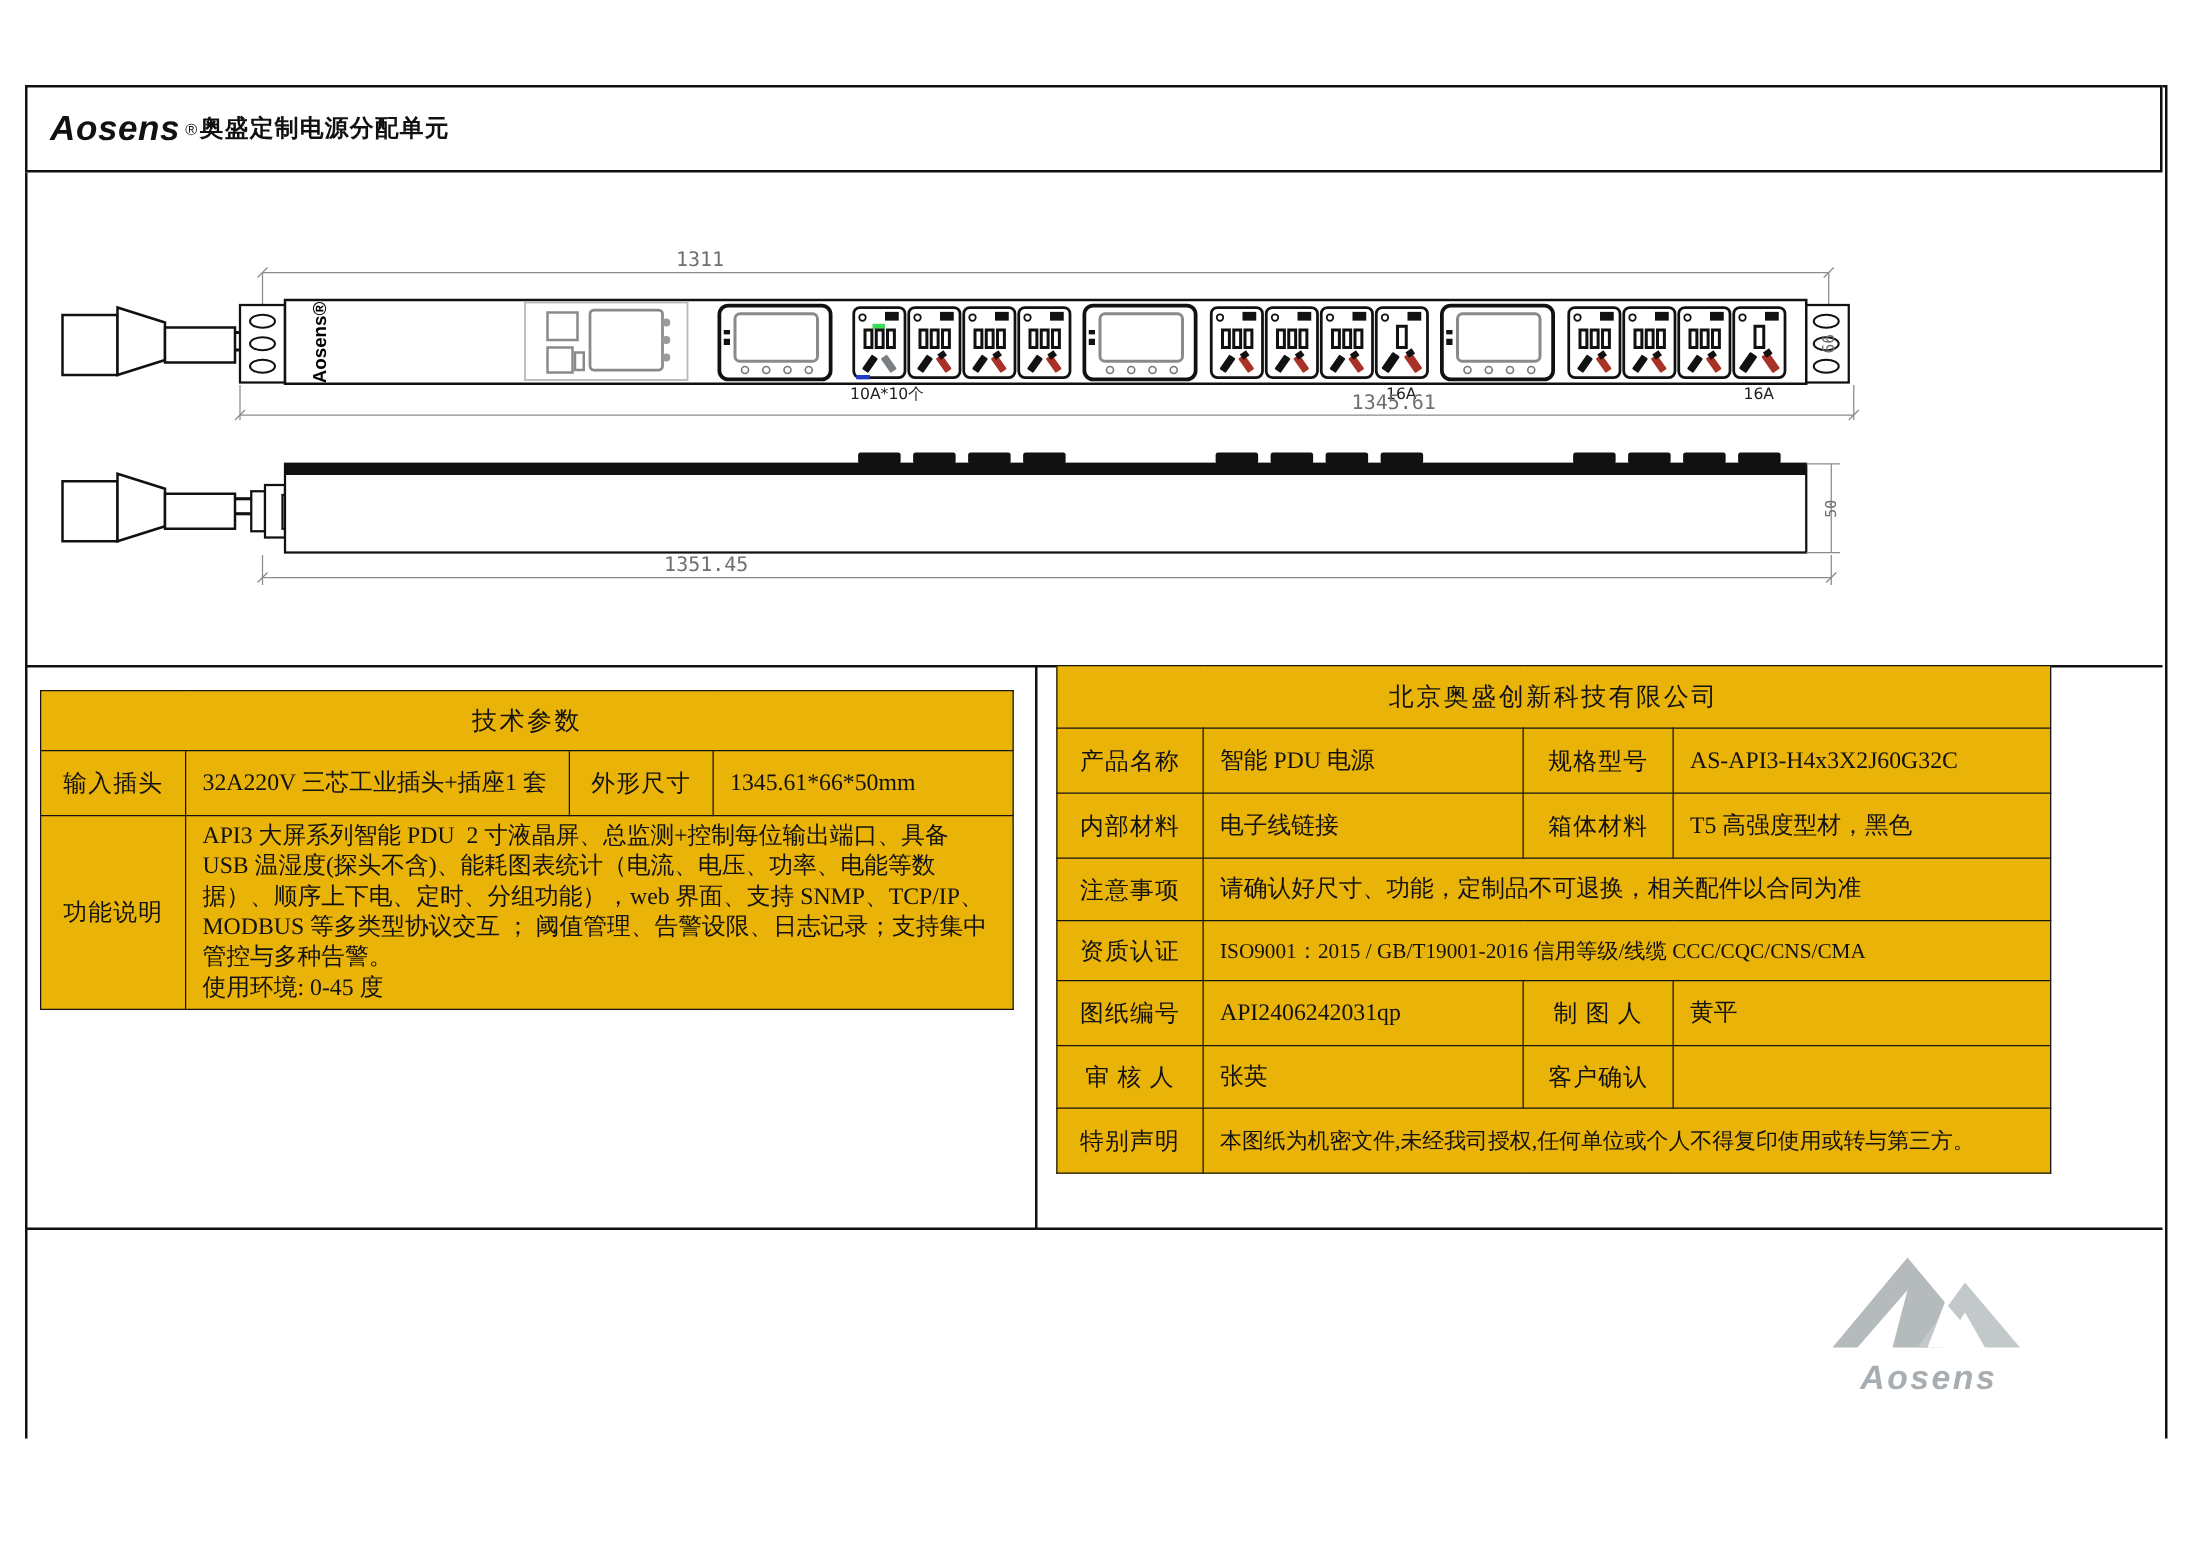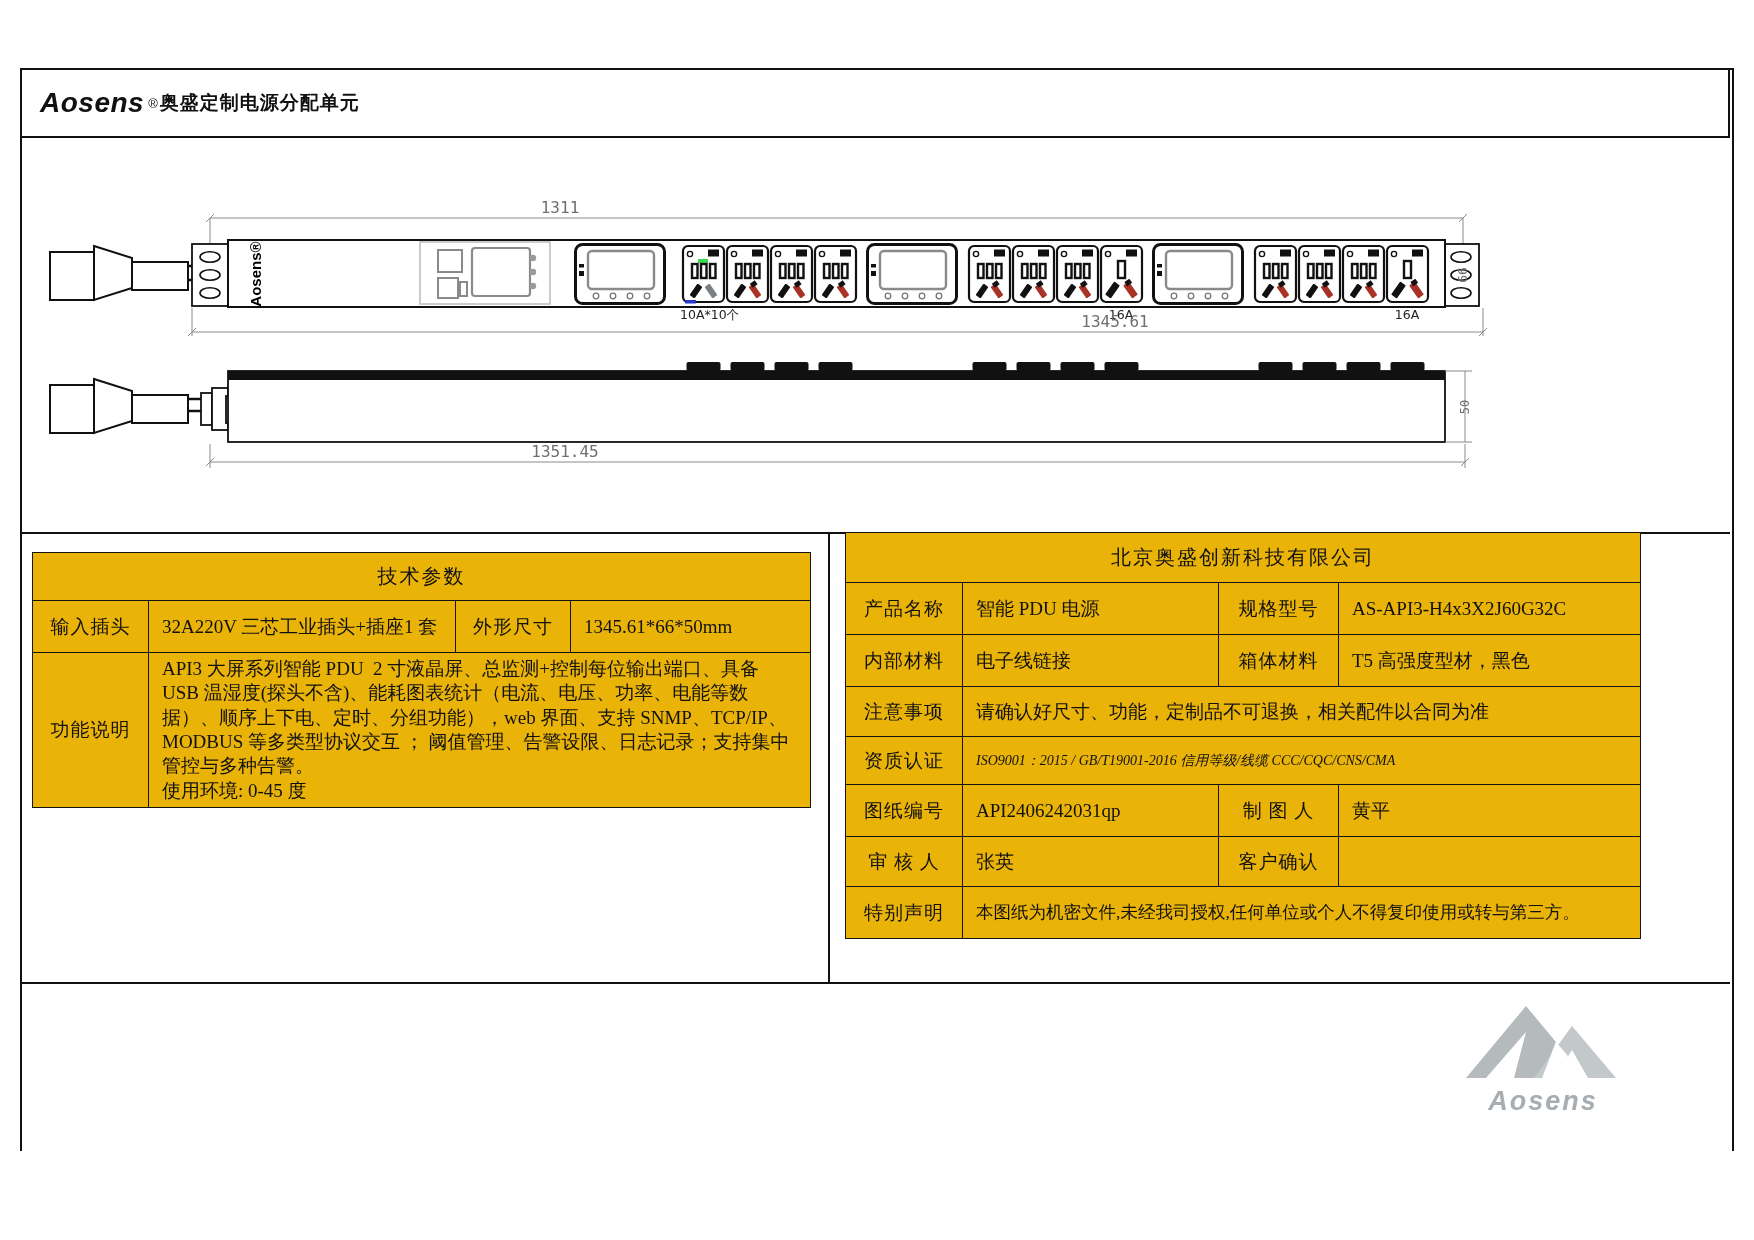--- a/index.html
+++ b/index.html
@@ -12,21 +12,21 @@
   .reg{font-size:13px;vertical-align:super;margin:0 2px 0 4px;font-family:"Liberation Sans",sans-serif;}
   .cjk-title{font-family:Liberation Mono, monospace;font-weight:bold;font-size:19px;letter-spacing:1px;}
   .hline{position:absolute;background:#111;height:2px;}
   .vline{position:absolute;background:#111;width:2px;}
   svg{position:absolute;overflow:visible;}
   table{border-collapse:collapse;table-layout:fixed;background:#eab308;}
   td{border:1.7px solid #141414;font-size:19px;overflow:hidden;}
   .lbl{text-align:center;letter-spacing:1px;}
   .val{text-align:left;padding:4px 10px 4px 13px;white-space:pre-wrap;line-height:1.25;}
   .thead{text-align:center;font-size:20px;letter-spacing:2px;}
-  .small{font-size:14px;font-style:italic;}
+  .small{font-size:17px;}
   .mid{font-size:17.5px;margin-left:10px;}
   .mono{font-family:"Liberation Serif","DejaVu Serif",serif;}
   .dimtxt{font-family:"DejaVu Sans Mono",monospace;fill:#6f6f6f;}
   .wm-text{font-family:"Liberation Sans","DejaVu Sans",sans-serif;font-weight:bold;font-style:italic;
            font-size:27px;color:#a7adb1;letter-spacing:2px;}
 </style>
 </head>
 <body>
 
 <div class="page">

